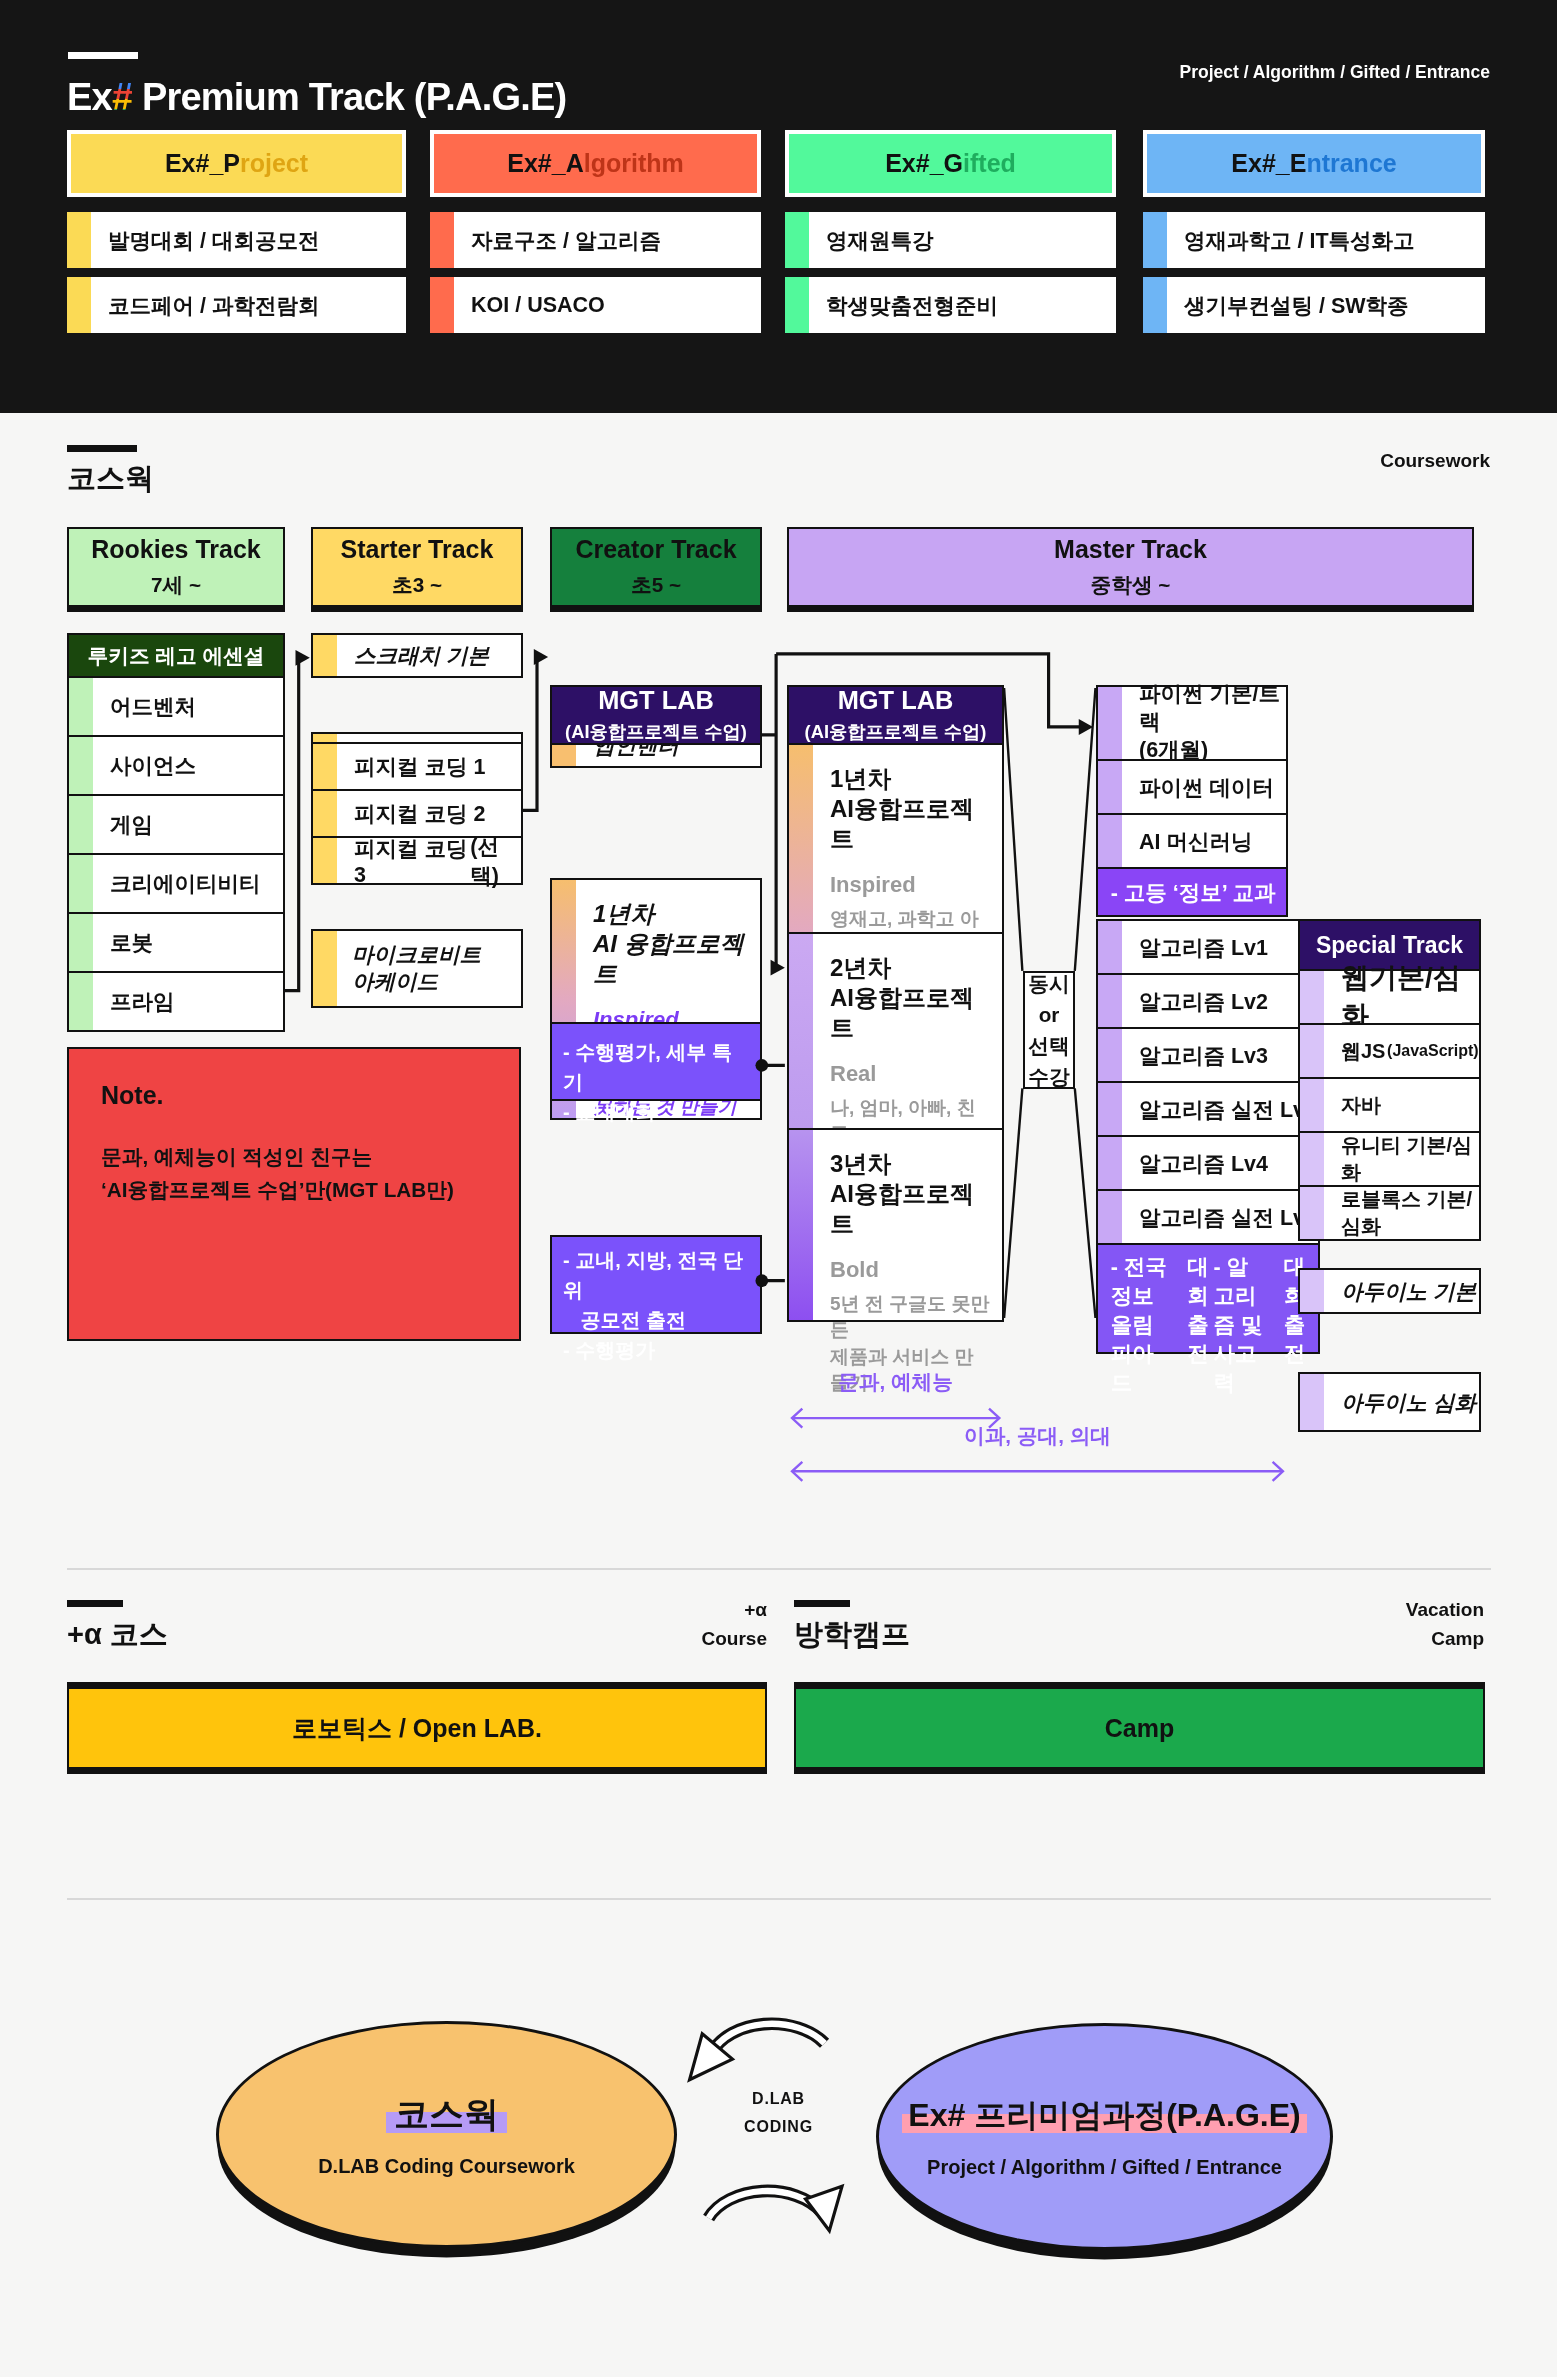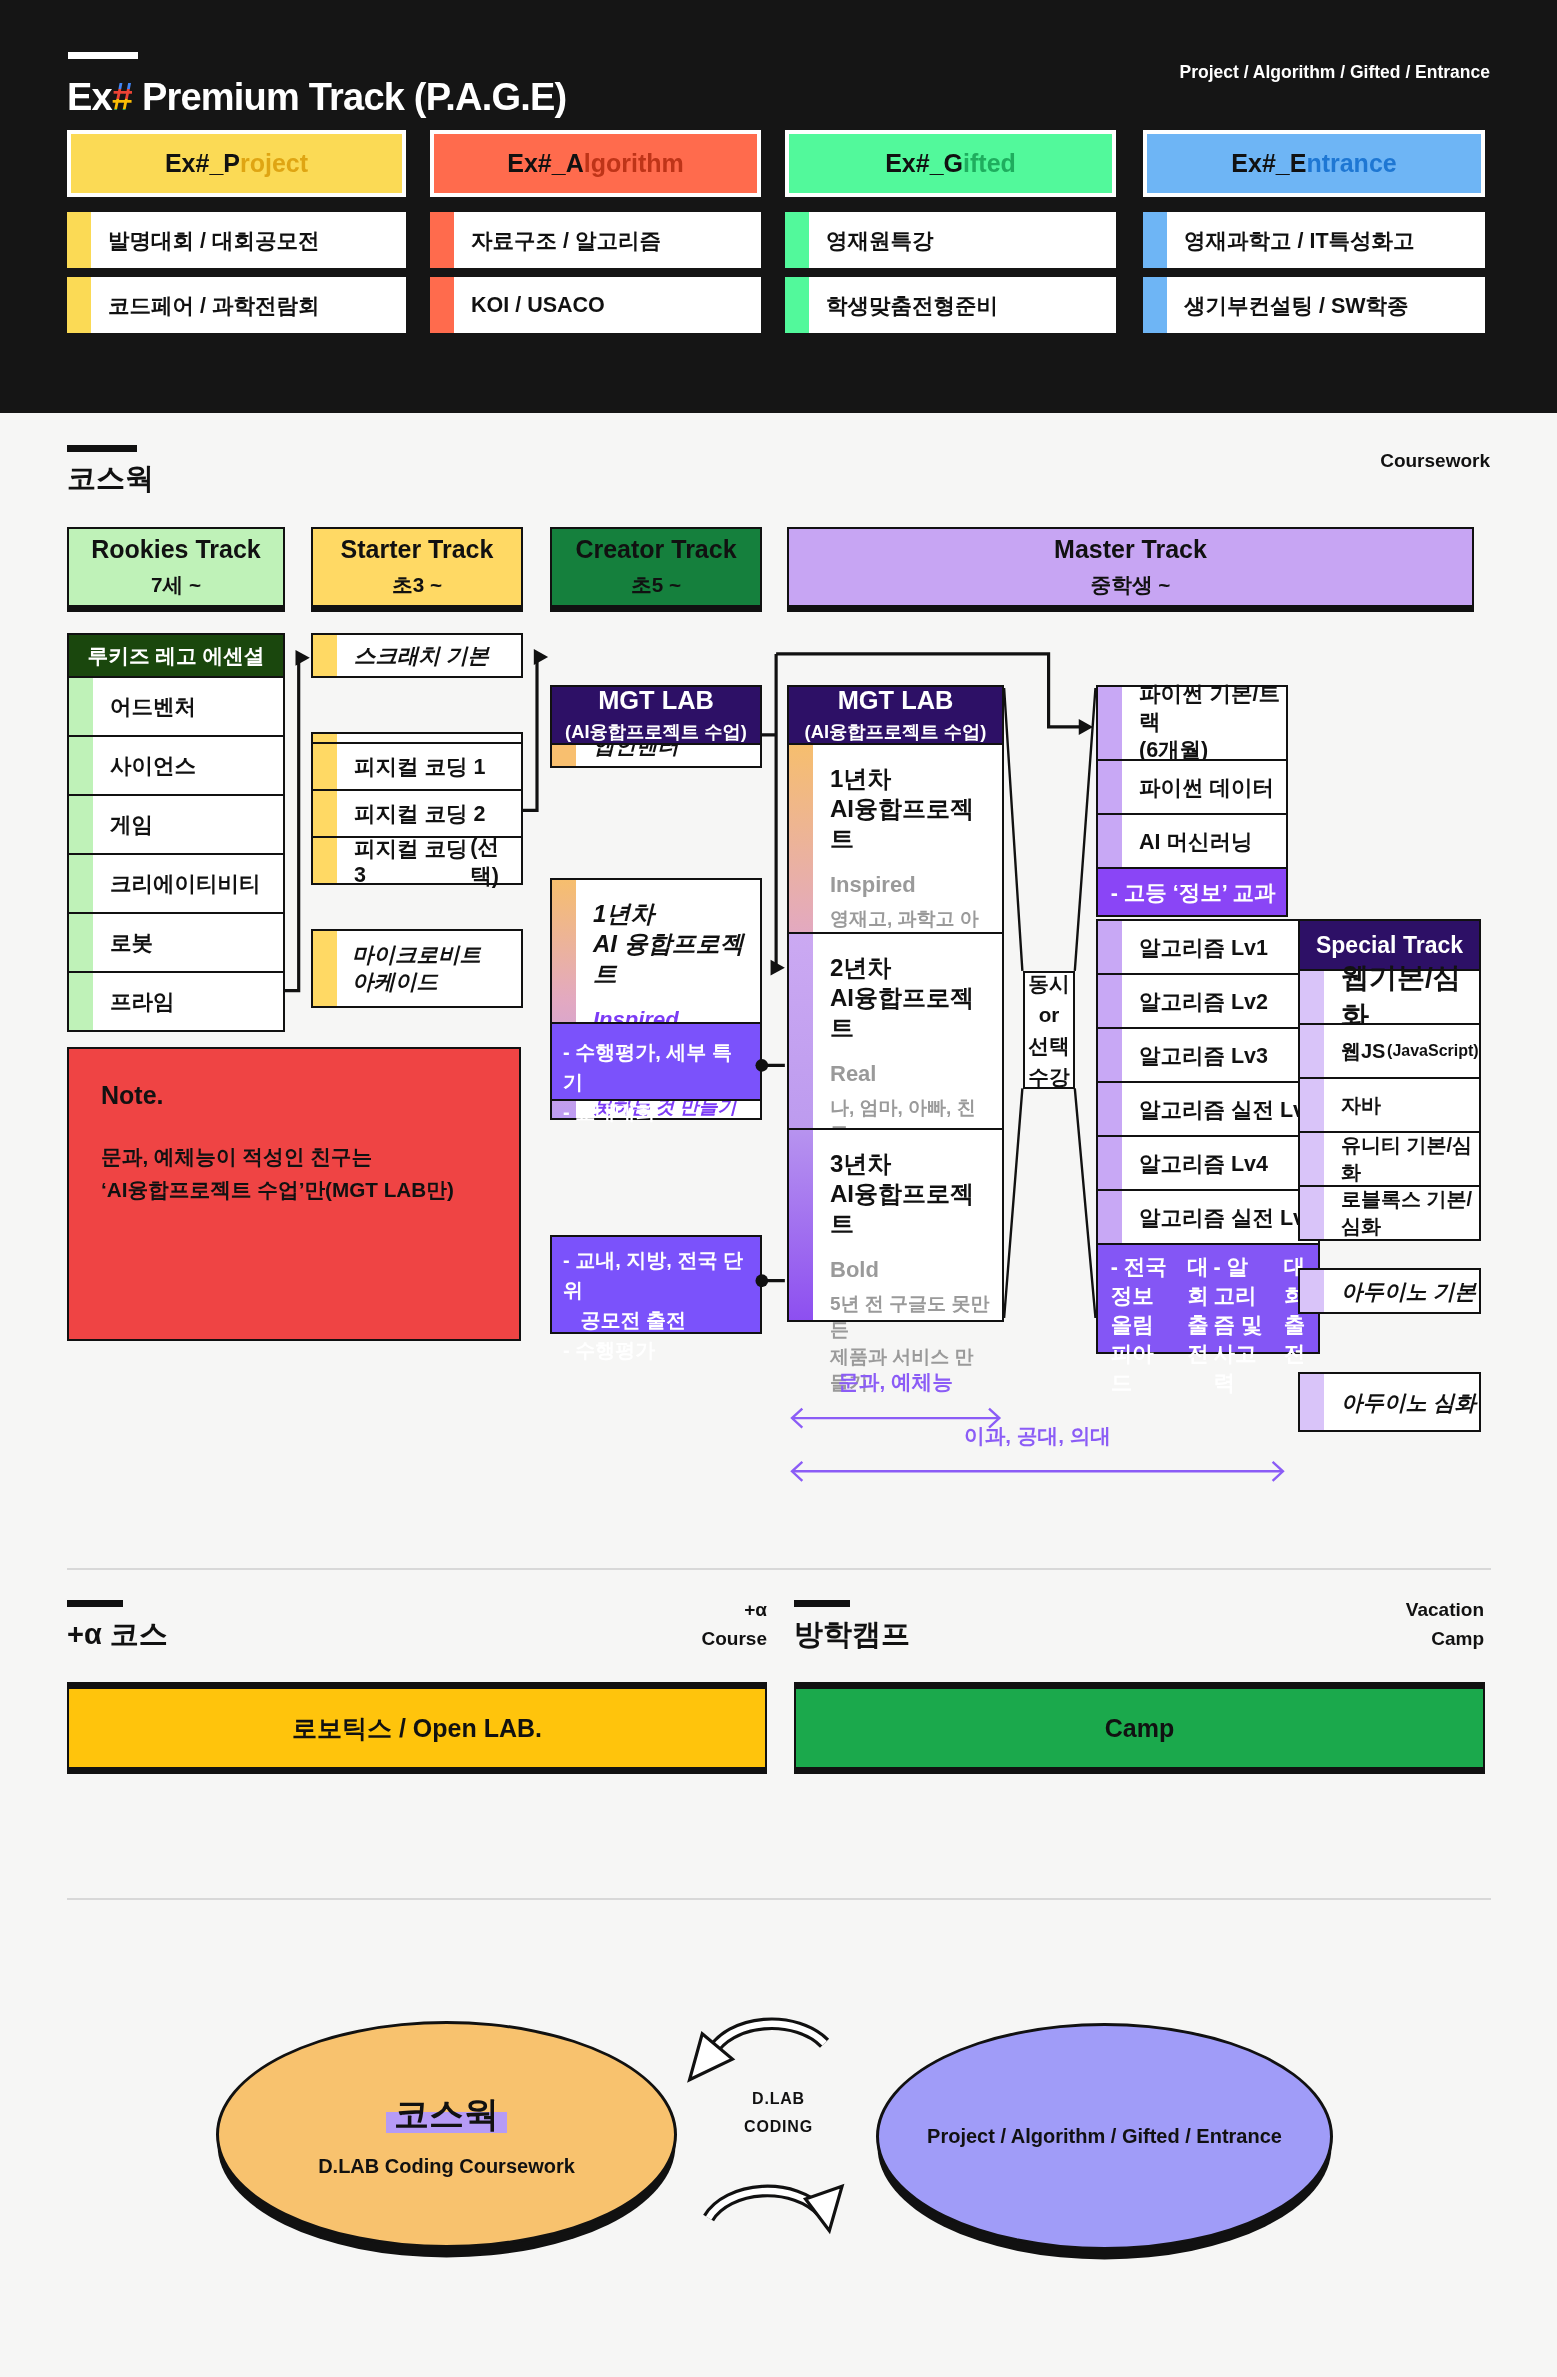--- a/index.html
+++ b/index.html
@@ -420,20 +420,21 @@
     <div>Vacation</div>
     <div>Camp</div>
   </div>
   <div class="abs bigbtn" style="left:794px;top:1682px;width:691px;height:92px;background:#1BA94C">Camp</div>
 
   <div class="abs ellipse" style="left:216px;top:2021px;width:461px;height:227px;background:#F8C26E">
     <div class="ell-title"><span class="hl-purple">코스웍</span></div>
     <div class="ell-sub">D.LAB Coding Coursework</div>
   </div>
   <div class="abs ellipse" style="left:876px;top:2023px;width:457px;height:227px;background:#A09CF8">
+    <div class="ell-title-sm"><span class="hl-pink">Ex# 프리미엄과정(P.A.G.E)</span></div>
     <div class="ell-sub">Project / Algorithm / Gifted / Entrance</div>
   </div>
   <div class="abs cyc-center" style="left:715px;top:2090px;width:127px">
     <div>D.LAB</div>
     <div style="margin-top:9.5px">CODING</div>
   </div>
 
   <svg class="overlay" width="1557" height="2377" viewBox="0 0 1960 2992">
 
     <path d="M358 1247 H376 V828 H374" stroke="#111" stroke-width="4" fill="none"></path>

